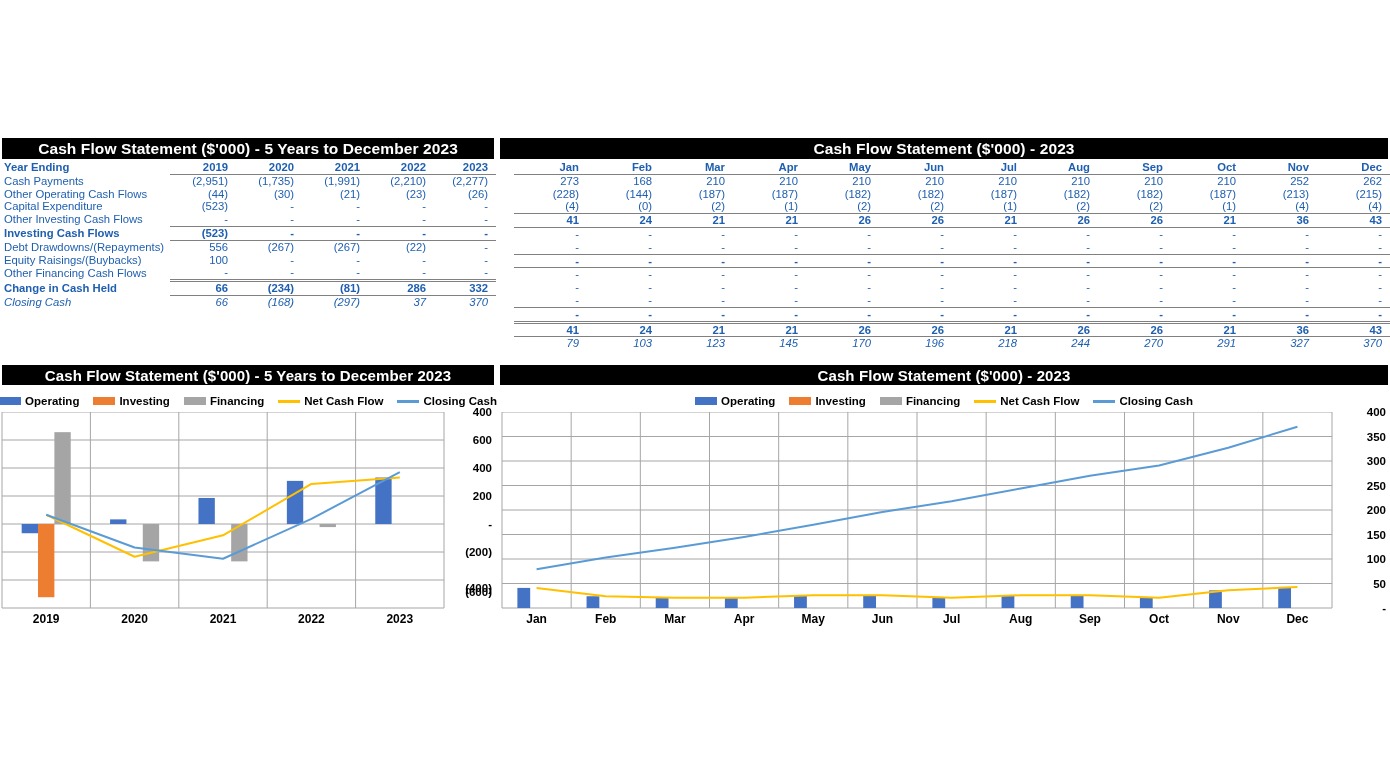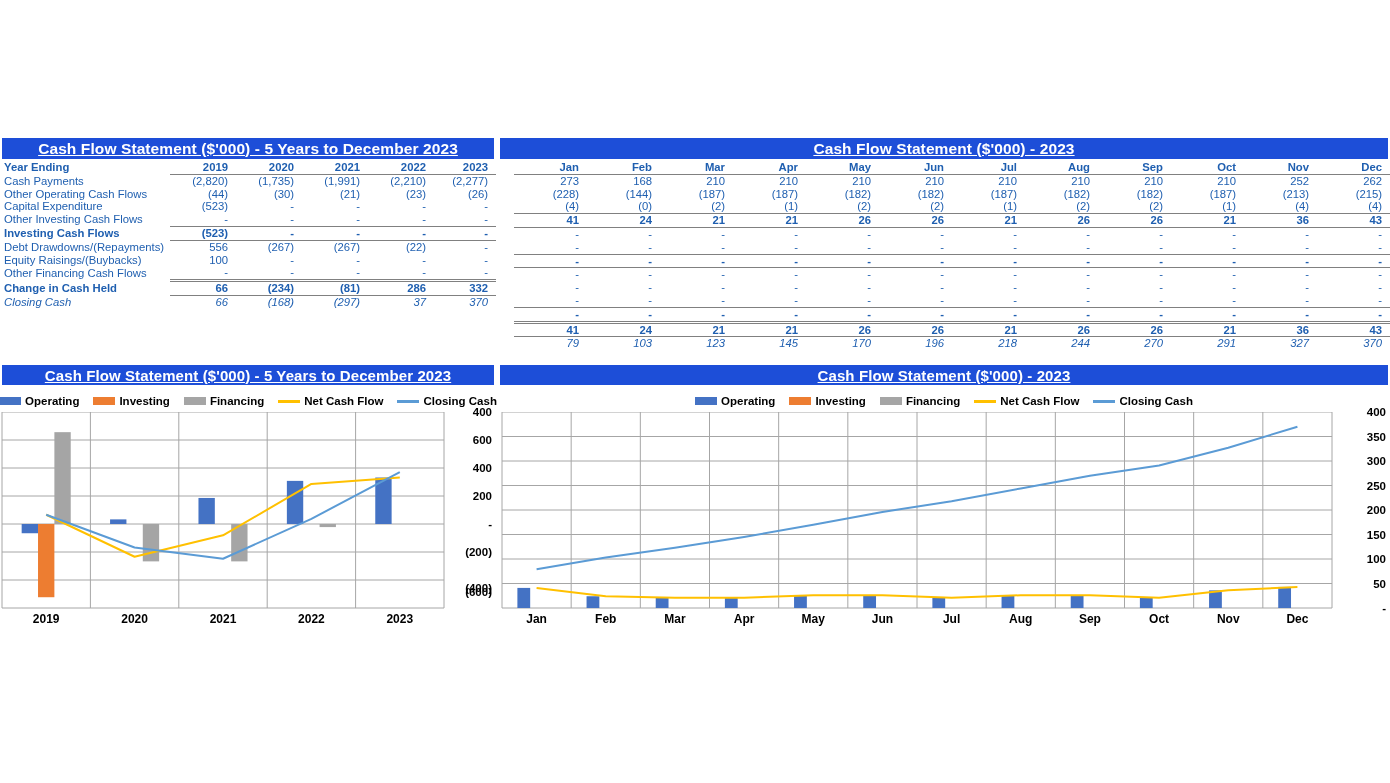--- a/index.html
+++ b/index.html
@@ -8,28 +8,27 @@
     width: 1390px; height: 783px;
     background: #ffffff;
     font-family: "Liberation Sans", sans-serif;
     overflow: hidden;
   }
   .page { position: relative; width: 1390px; height: 783px; }
 
   
   .hdr-bar {
     position: absolute;
-    background: #1d4ed8;
+    background: #000000;
     color: #ffffff;
     font-weight: bold;
     display: flex;
     align-items: center;
     justify-content: center;
     letter-spacing: .1px;
-    text-decoration: underline;
   }
   #hdr-left   { left: 2px;   top: 138px; width: 492px; height: 21px; font-size: 15.5px; }
   #hdr-right  { left: 500px; top: 138px; width: 888px; height: 21px; font-size: 15.5px; }
   #hdr-chart-left  { left: 2px;   top: 365px; width: 492px; height: 20px; font-size: 15px; }
   #hdr-chart-right { left: 500px; top: 365px; width: 888px; height: 20px; font-size: 15px; }
 
   
   .fin-table {
     position: absolute;
     border-collapse: collapse;
@@ -110,21 +109,21 @@
         <tr class="hdr">
           <td class="lbl" colspan="1">Year Ending</td>
           <td class="num rule-bot">2019</td>
           <td class="num rule-bot">2020</td>
           <td class="num rule-bot">2021</td>
           <td class="num rule-bot">2022</td>
           <td class="num rule-bot">2023</td>
         </tr>
         <tr class="">
           <td class="lbl" colspan="1">Cash Payments</td>
-          <td class="num">(2,820)</td>
+          <td class="num">(2,951)</td>
           <td class="num">(1,735)</td>
           <td class="num">(1,991)</td>
           <td class="num">(2,210)</td>
           <td class="num">(2,277)</td>
         </tr>
         <tr class="">
           <td class="lbl" colspan="1">Other Operating Cash Flows</td>
           <td class="num">(44)</td>
           <td class="num">(30)</td>
           <td class="num">(21)</td>

